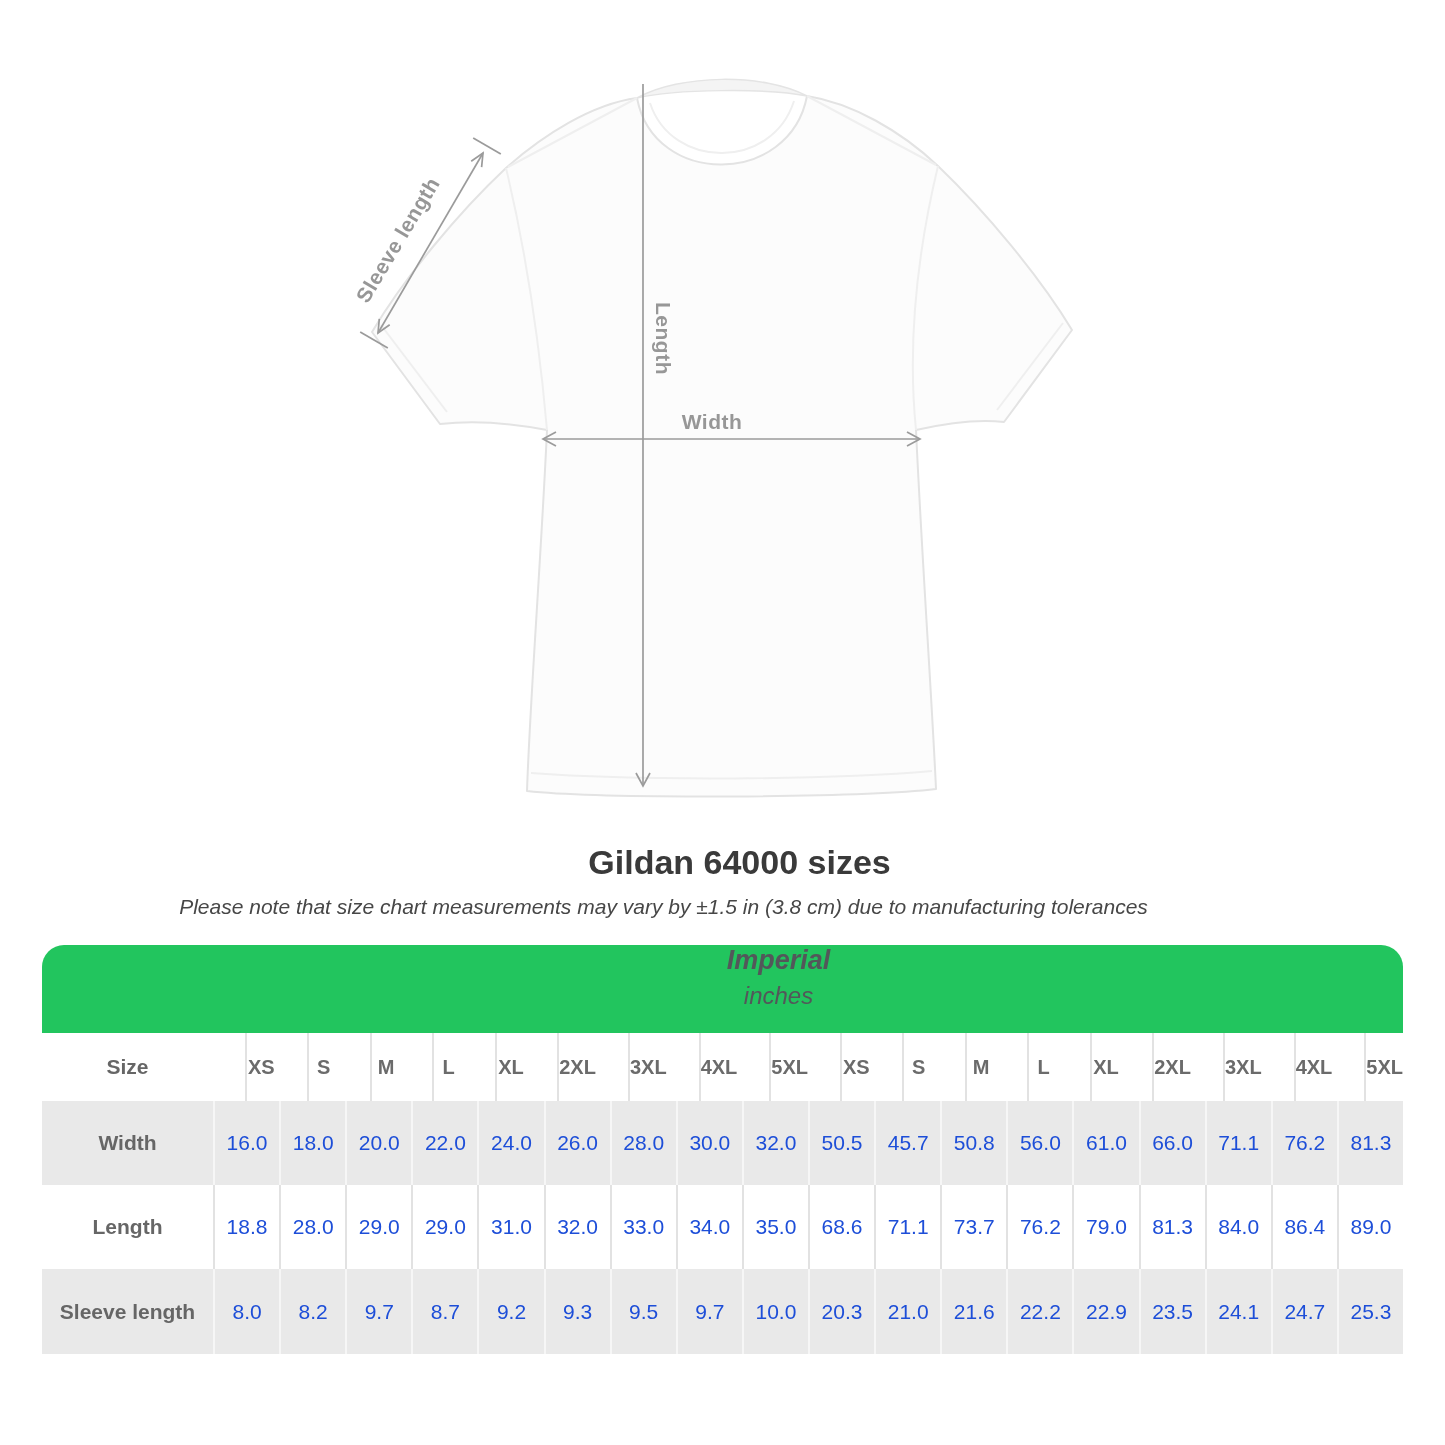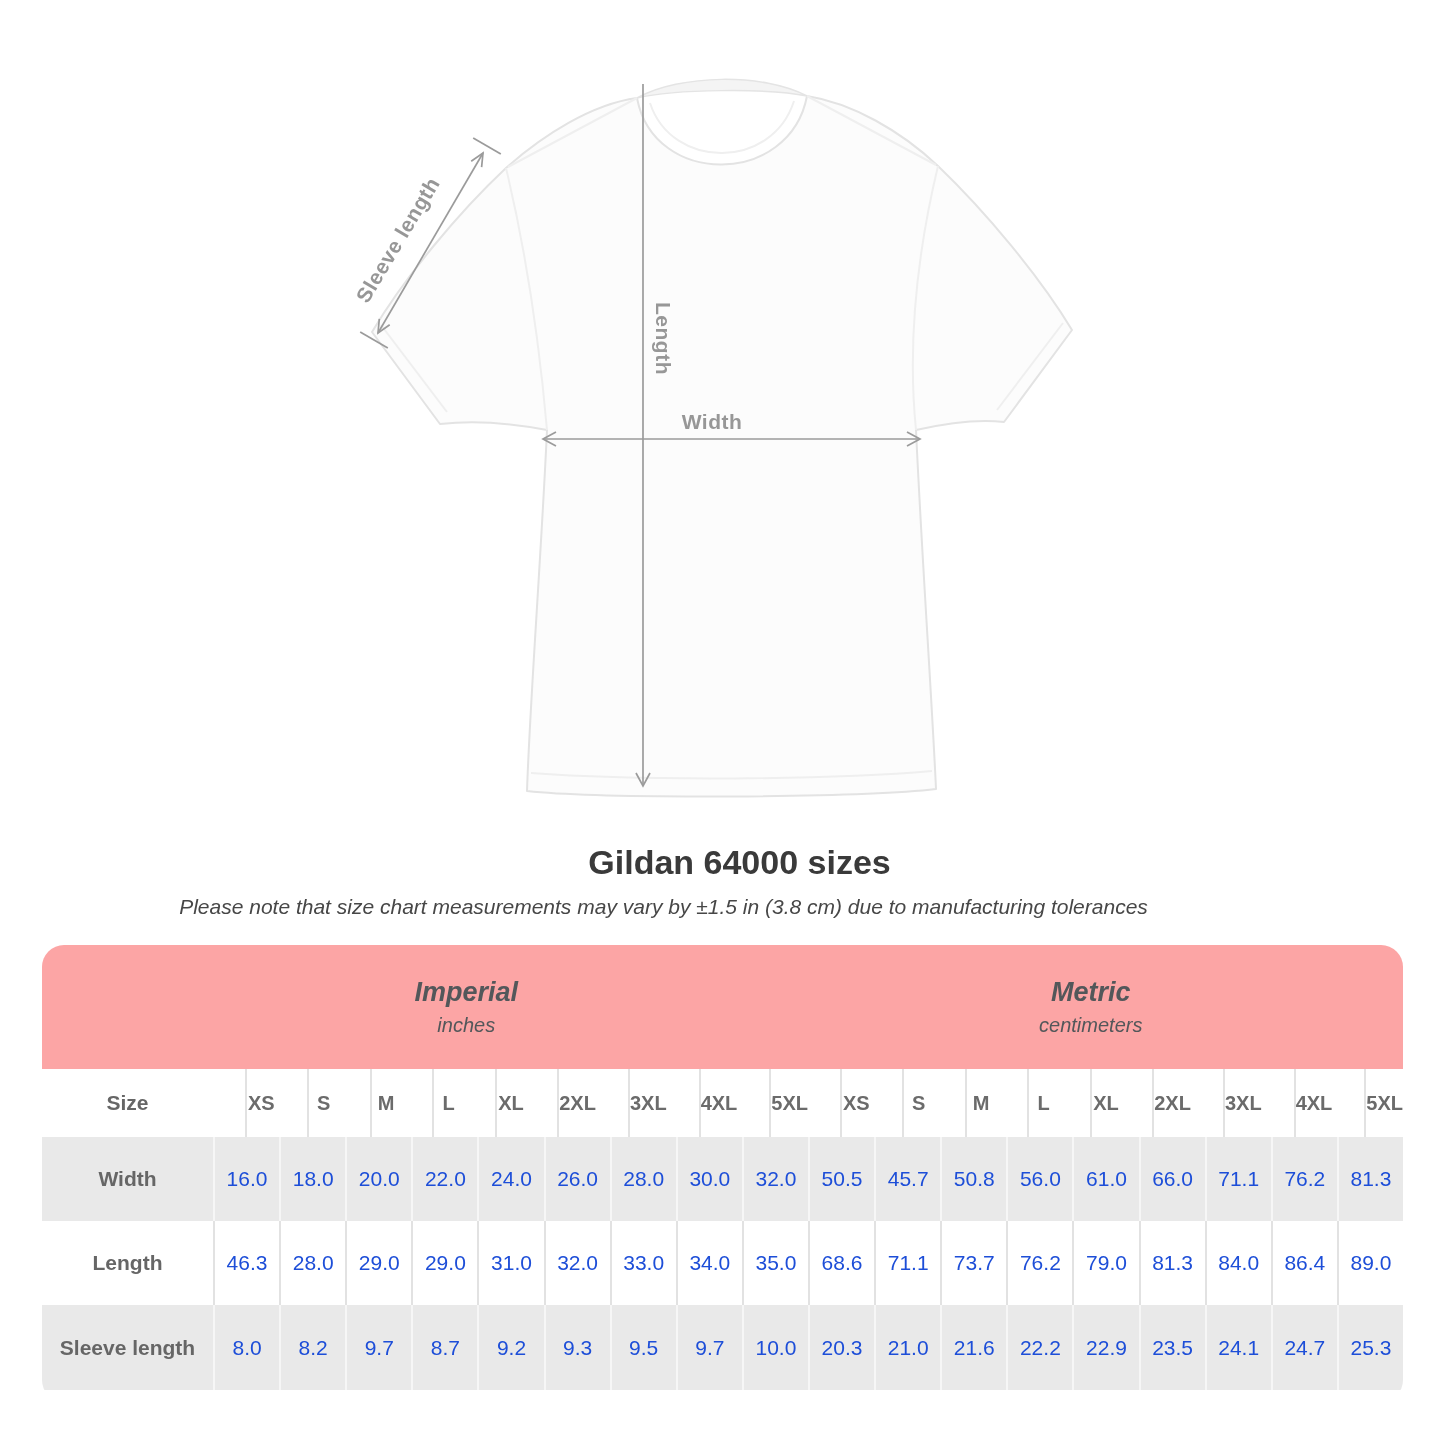--- a/index.html
+++ b/index.html
@@ -35,29 +35,29 @@
   .chart-note{
     position:absolute;left:0;top:895px;width:1327px;
     text-align:center;font-size:21px;font-style:italic;color:#474747;
   }
   
   .size-table{
     position:absolute;left:42px;top:945px;width:1361px;height:457px;
     border-radius:22px;overflow:hidden;background:#ffffff;
   }
   .band{
-    height:124px;background:#fca5a5;display:flex;align-items:center;
+    height:88px;background:#22c55e;display:flex;align-items:flex-start;
   }
   .band-spacer{width:112px;}
   .band-half{
     flex:1;display:flex;flex-direction:column;align-items:center;justify-content:center;gap:6px;
     color:#53575a;
   }
   .band-title{font-size:27px;font-weight:bold;font-style:italic;}
-  .band-sub{font-size:20px;font-style:italic;}
+  .band-sub{font-size:24px;font-style:italic;}
   .t-row{
     display:grid;grid-template-columns:171px repeat(18,1fr);
   }
   .t-row:nth-child(1){height:68px;}
   .t-row:nth-child(2),.t-row:nth-child(3){height:84px;}
   .t-row:nth-child(4){height:85px;}
   .row-white{background:#ffffff;--sep:#e2e2e2;}
   .row-gray{background:#e9e9e9;--sep:#f6f6f6;}
   .t-row > div{
     display:flex;align-items:center;justify-content:center;
@@ -131,24 +131,20 @@
 
   <div class="chart-title">Gildan 64000 sizes</div>
   <div class="chart-note">Please note that size chart measurements may vary by ±1.5 in (3.8 cm) due to manufacturing tolerances</div>
 
   <div class="size-table">
     <div class="band">
       <div class="band-spacer"></div>
       <div class="band-half">
         <div class="band-title">Imperial</div>
         <div class="band-sub">inches</div>
-      </div>
-      <div class="band-half">
-        <div class="band-title">Metric</div>
-        <div class="band-sub">centimeters</div>
       </div>
     </div>
     <div id="size-grid">
         <div class="t-row row-white">
           <div class="label-cell">Size</div>
           <div class="head-cell">XS</div>
           <div class="head-cell">S</div>
           <div class="head-cell">M</div>
           <div class="head-cell">L</div>
           <div class="head-cell">XL</div>
@@ -182,21 +178,21 @@
           <div class="val-cell">50.8</div>
           <div class="val-cell">56.0</div>
           <div class="val-cell">61.0</div>
           <div class="val-cell">66.0</div>
           <div class="val-cell">71.1</div>
           <div class="val-cell">76.2</div>
           <div class="val-cell">81.3</div>
         </div>
         <div class="t-row row-white">
           <div class="label-cell">Length</div>
-          <div class="val-cell">46.3</div>
+          <div class="val-cell">18.8</div>
           <div class="val-cell">28.0</div>
           <div class="val-cell">29.0</div>
           <div class="val-cell">29.0</div>
           <div class="val-cell">31.0</div>
           <div class="val-cell">32.0</div>
           <div class="val-cell">33.0</div>
           <div class="val-cell">34.0</div>
           <div class="val-cell">35.0</div>
           <div class="val-cell">68.6</div>
           <div class="val-cell">71.1</div>

